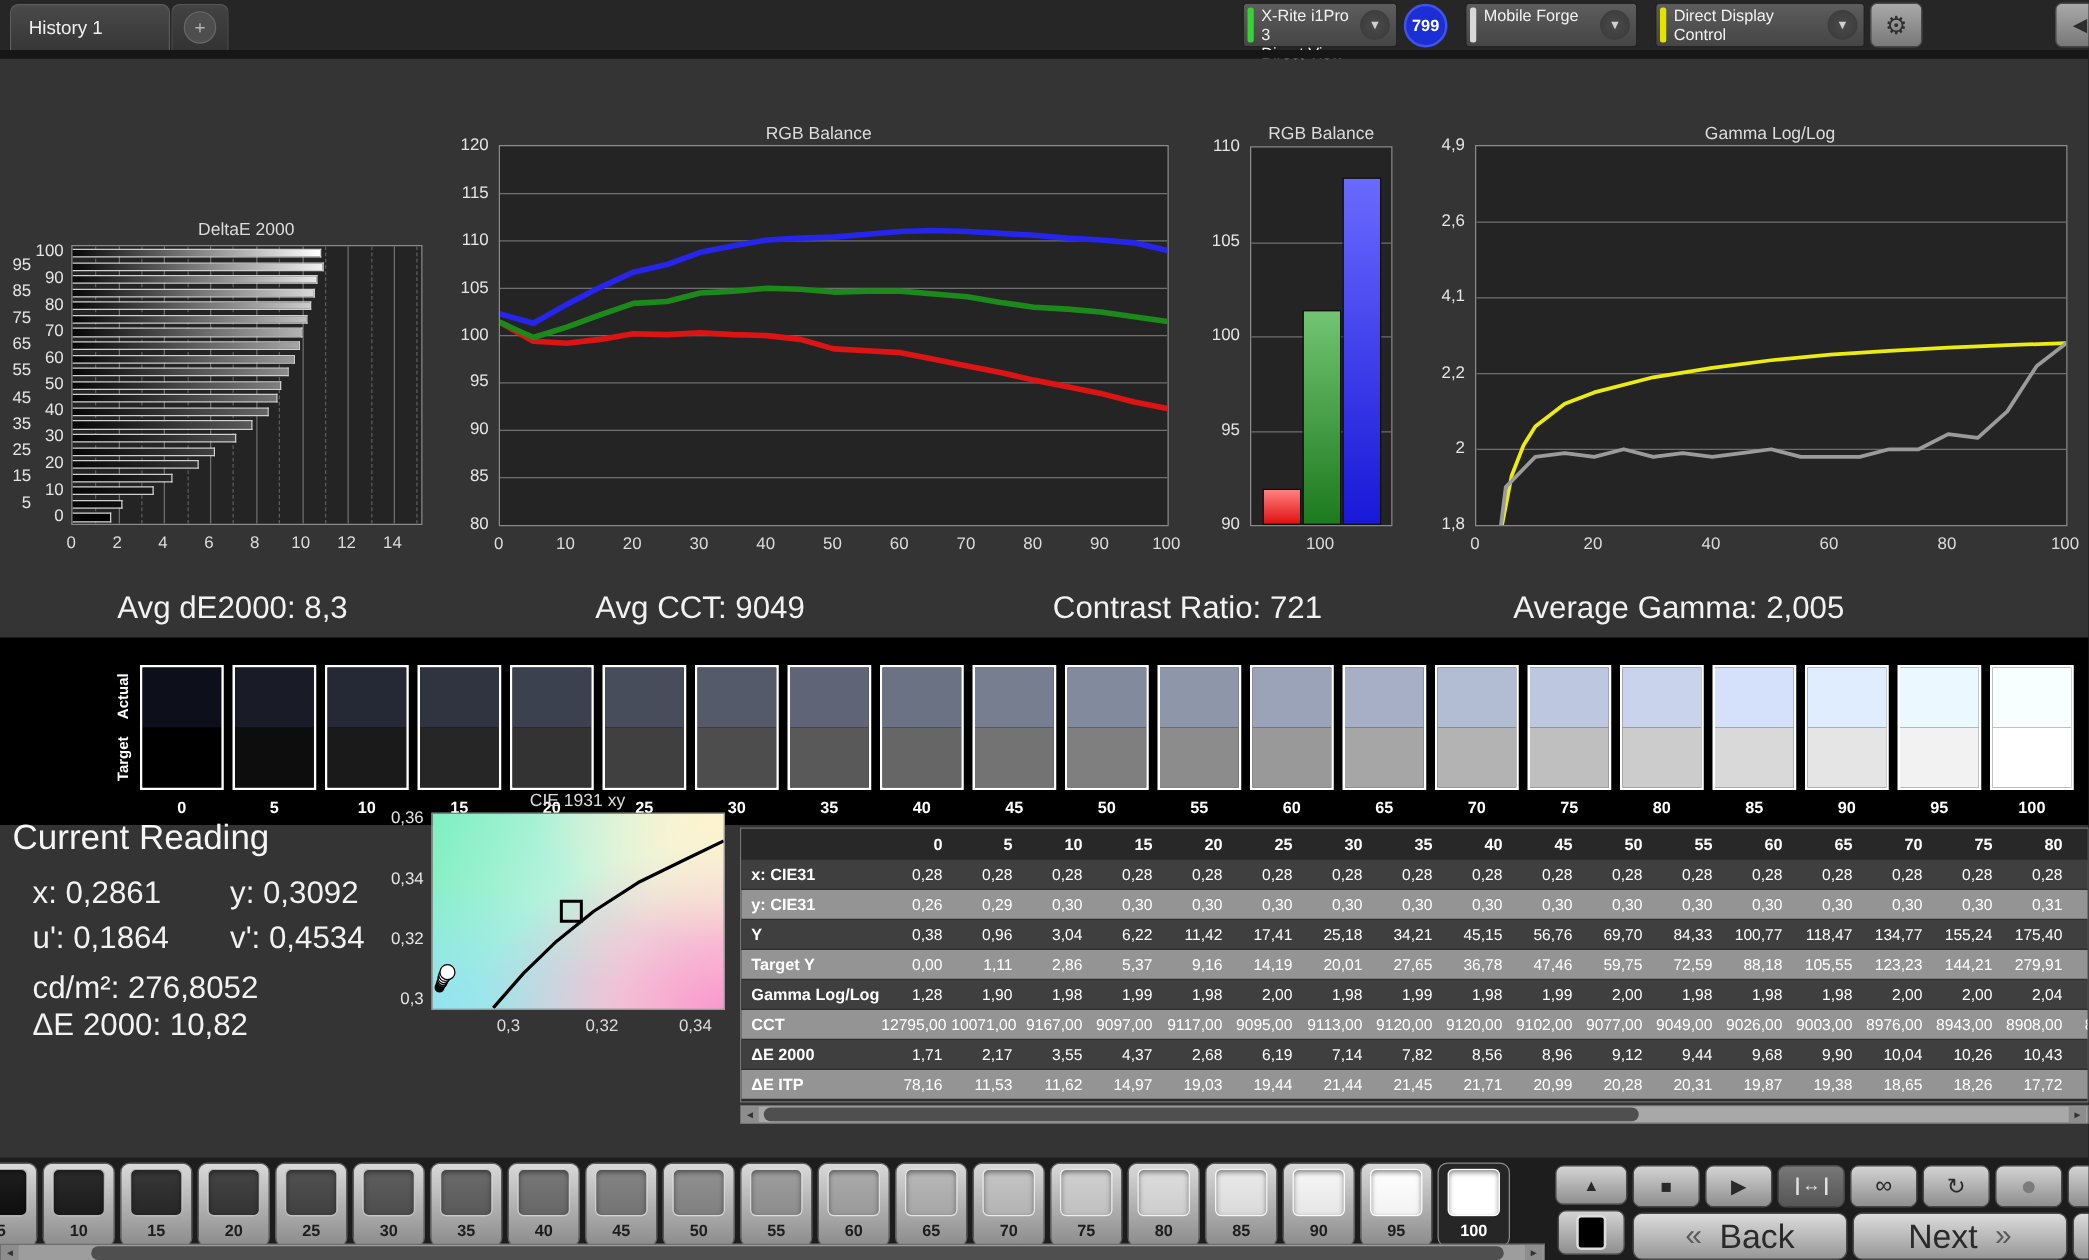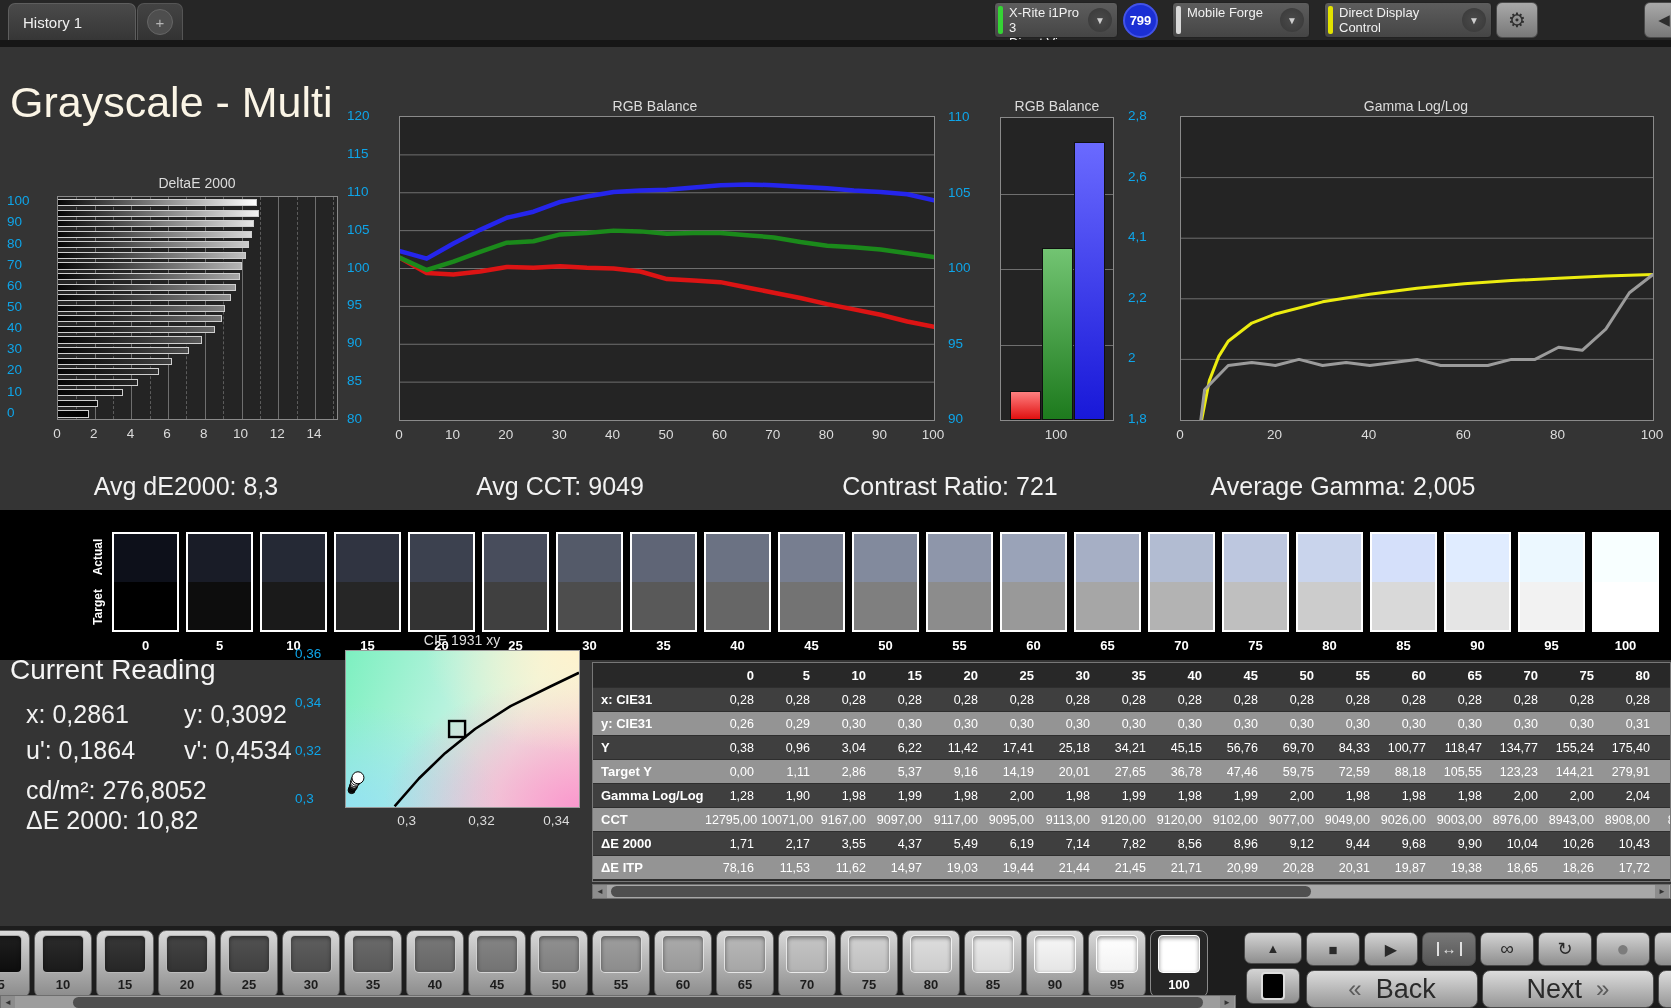--- a/index.html
+++ b/index.html
@@ -27,21 +27,21 @@
   .sqbtn{position:absolute;top:2px;height:36px;background:linear-gradient(#b9b9b9,#7e7e7e);border:1px solid #4a4a4a;
       border-radius:6px;display:flex;align-items:center;justify-content:center;color:#2e2e2e;}
 
   
   .ctitle{position:absolute;font-size:14px;color:#dcdcdc;transform:translateX(-50%);white-space:nowrap;}
   .plot{position:absolute;background:#242424;border:1px solid #8a8a8a;overflow:hidden;}
   .grid-v{position:absolute;top:0;bottom:0;width:1px;background:#6f6f6f;}
   .grid-vd{position:absolute;top:0;bottom:0;width:0;border-left:1px dashed #5c5c5c;}
   .de-bar{position:absolute;left:0;border:1px solid #cfcfcf;border-left:none;}
   .axlab{position:absolute;font-size:13.5px;color:#dcdcdc;transform:translateX(-50%);white-space:nowrap;}
-  .aylab{position:absolute;font-size:13.5px;color:#0ea5e9;width:44px;white-space:nowrap;}
+  .aylab{position:absolute;font-size:13.5px;color:#e5e5e5;text-align:right;width:44px;white-space:nowrap;}
   .rgbbar{position:absolute;bottom:0;border:1px solid #101010;}
   .stat{position:absolute;top:472px;font-size:25px;color:#f2f2f2;transform:translateX(-50%);white-space:nowrap;}
 
   
   .band{position:absolute;left:0;top:510px;width:1671px;height:150px;background:#000;}
   .vlab{position:absolute;color:#fff;font-size:12px;font-weight:bold;transform:rotate(-90deg);transform-origin:center;width:60px;text-align:center;}
   .sw{position:absolute;top:22px;height:100px;border:2px solid #fff;}
   .sw .half{width:100%;height:50%;}
   .swnum{position:absolute;top:128px;font-size:13px;font-weight:bold;color:#fff;transform:translateX(-50%);}
 
@@ -119,21 +119,20 @@
     </div>
 
     <div class="sqbtn" style="left:1496px;width:42px;font-size:20px;background:linear-gradient(#a9a9a9,#787878);">
       <span>⚙</span>
     </div>
     <div class="sqbtn" style="left:1644px;width:40px;font-size:15px;background:linear-gradient(#a9a9a9,#787878);">
       <span>◀</span>
     </div>
   </div>
 
-  <div style="position:absolute;left:10px;top:78px;font-size:43px;color:#fbf5e6;">Grayscale - Multi</div>
 
   <div id="deltae-wrap" style="position:absolute;left:0;top:170px;width:360px;height:300px;">
     <div class="ctitle" style="left:197px;top:5px;">DeltaE 2000</div>
     <div class="plot" id="deltae-plot" style="left:57px;top:26px;width:281px;height:224px;">
         <div class="grid-vd" style="left: 18.3553px;"></div>
         <div class="grid-vd" style="left: 55.0658px;"></div>
         <div class="grid-vd" style="left: 91.7763px;"></div>
         <div class="grid-vd" style="left: 128.487px;"></div>
         <div class="grid-vd" style="left: 165.197px;"></div>
         <div class="grid-vd" style="left: 201.908px;"></div>
@@ -262,21 +261,21 @@
           <line x1="0" y1="60.59999999999991" x2="472" y2="60.59999999999991" stroke="#6f6f6f" stroke-width="1"></line>
           <polyline points="9.44,387.84000000000003 18.88,312.09000000000003 28.32,263.61 37.76,239.37000000000006 47.2,224.21999999999997 70.8,206.03999999999996 94.4,196.95000000000002 141.6,184.82999999999998 188.8,177.25500000000002 236,171.19500000000002 283.2,166.64999999999998 330.4,163.62000000000003 377.6,161.19600000000005 424.8,159.07500000000002 472,157.56000000000003" fill="none" stroke="#ecec10" stroke-width="3" stroke-linejoin="round" stroke-linecap="round"></polyline>
           <polyline points="0,460.56000000000006 23.6,272.70000000000005 47.2,248.46 70.8,245.43 94.4,248.46 118,242.4 141.6,248.46 165.2,245.43 188.8,248.46 212.4,245.43 236,242.4 259.6,248.46 283.2,248.46 306.8,248.46 330.4,242.4 354,242.4 377.6,230.27999999999997 401.2,233.31000000000006 424.8,212.09999999999997 448.4,175.73999999999992 472,157.56000000000003" fill="none" stroke="#9b9b9b" stroke-width="3" stroke-linejoin="round" stroke-linecap="round"></polyline>
         </svg></div>
   <div class="axlab" style="left: 54px; top: 337px;">0</div>
       <div class="axlab" style="left: 148.4px; top: 337px;">20</div>
       <div class="axlab" style="left: 242.8px; top: 337px;">40</div>
       <div class="axlab" style="left: 337.2px; top: 337px;">60</div>
       <div class="axlab" style="left: 431.6px; top: 337px;">80</div>
       <div class="axlab" style="left: 526px; top: 337px;">100</div>
-      <div class="aylab" style="left: 2px; top: 18px;">2,8</div>
+      <div class="aylab" style="left: 2px; top: 18px;">4,9</div>
       <div class="aylab" style="left: 2px; top: 78.6px;">2,6</div>
       <div class="aylab" style="left: 2px; top: 139.2px;">4,1</div>
       <div class="aylab" style="left: 2px; top: 199.8px;">2,2</div>
       <div class="aylab" style="left: 2px; top: 260.4px;">2</div>
       <div class="aylab" style="left: 2px; top: 321px;">1,8</div>
     </div>
 
   <div id="stats-row">
       <div class="stat" style="left: 186px;">Avg dE2000: 8,3</div>
       <div class="stat" style="left: 560px;">Avg CCT: 9049</div>
@@ -571,21 +570,21 @@
         <div class="tcell">8943,00</div>
         <div class="tcell">8908,00</div>
         <div class="tcell">8880,0</div>
       </div>
       <div class="trow row-dark">
         <div class="tlabel">ΔE 2000</div>
         <div class="tcell">1,71</div>
         <div class="tcell">2,17</div>
         <div class="tcell">3,55</div>
         <div class="tcell">4,37</div>
-        <div class="tcell">5,49</div>
+        <div class="tcell">2,68</div>
         <div class="tcell">6,19</div>
         <div class="tcell">7,14</div>
         <div class="tcell">7,82</div>
         <div class="tcell">8,56</div>
         <div class="tcell">8,96</div>
         <div class="tcell">9,12</div>
         <div class="tcell">9,44</div>
         <div class="tcell">9,68</div>
         <div class="tcell">9,90</div>
         <div class="tcell">10,04</div>

